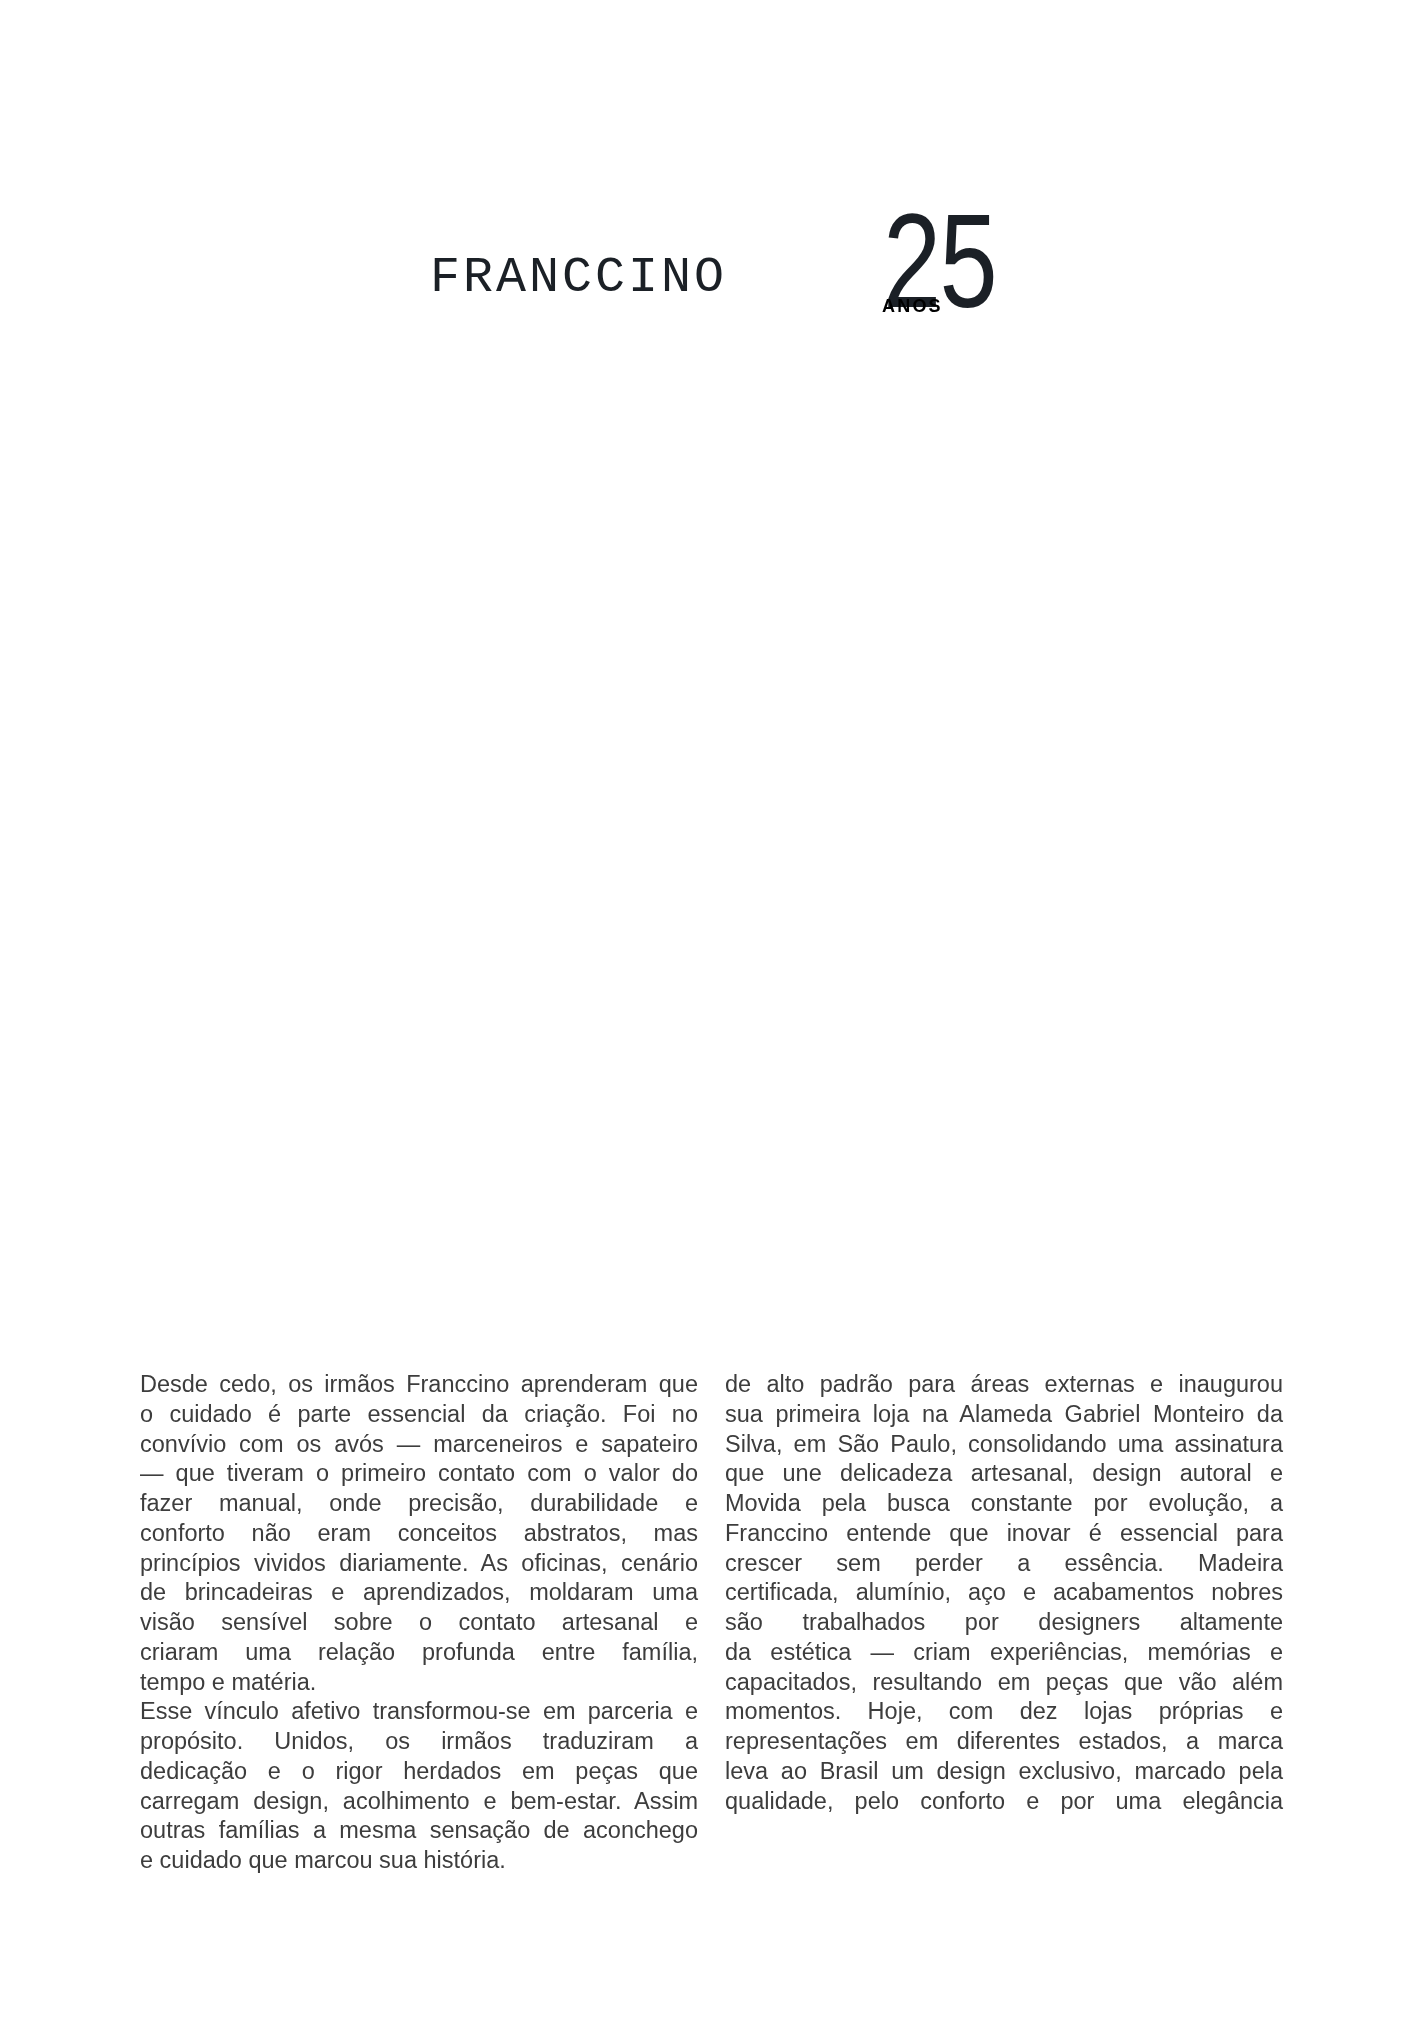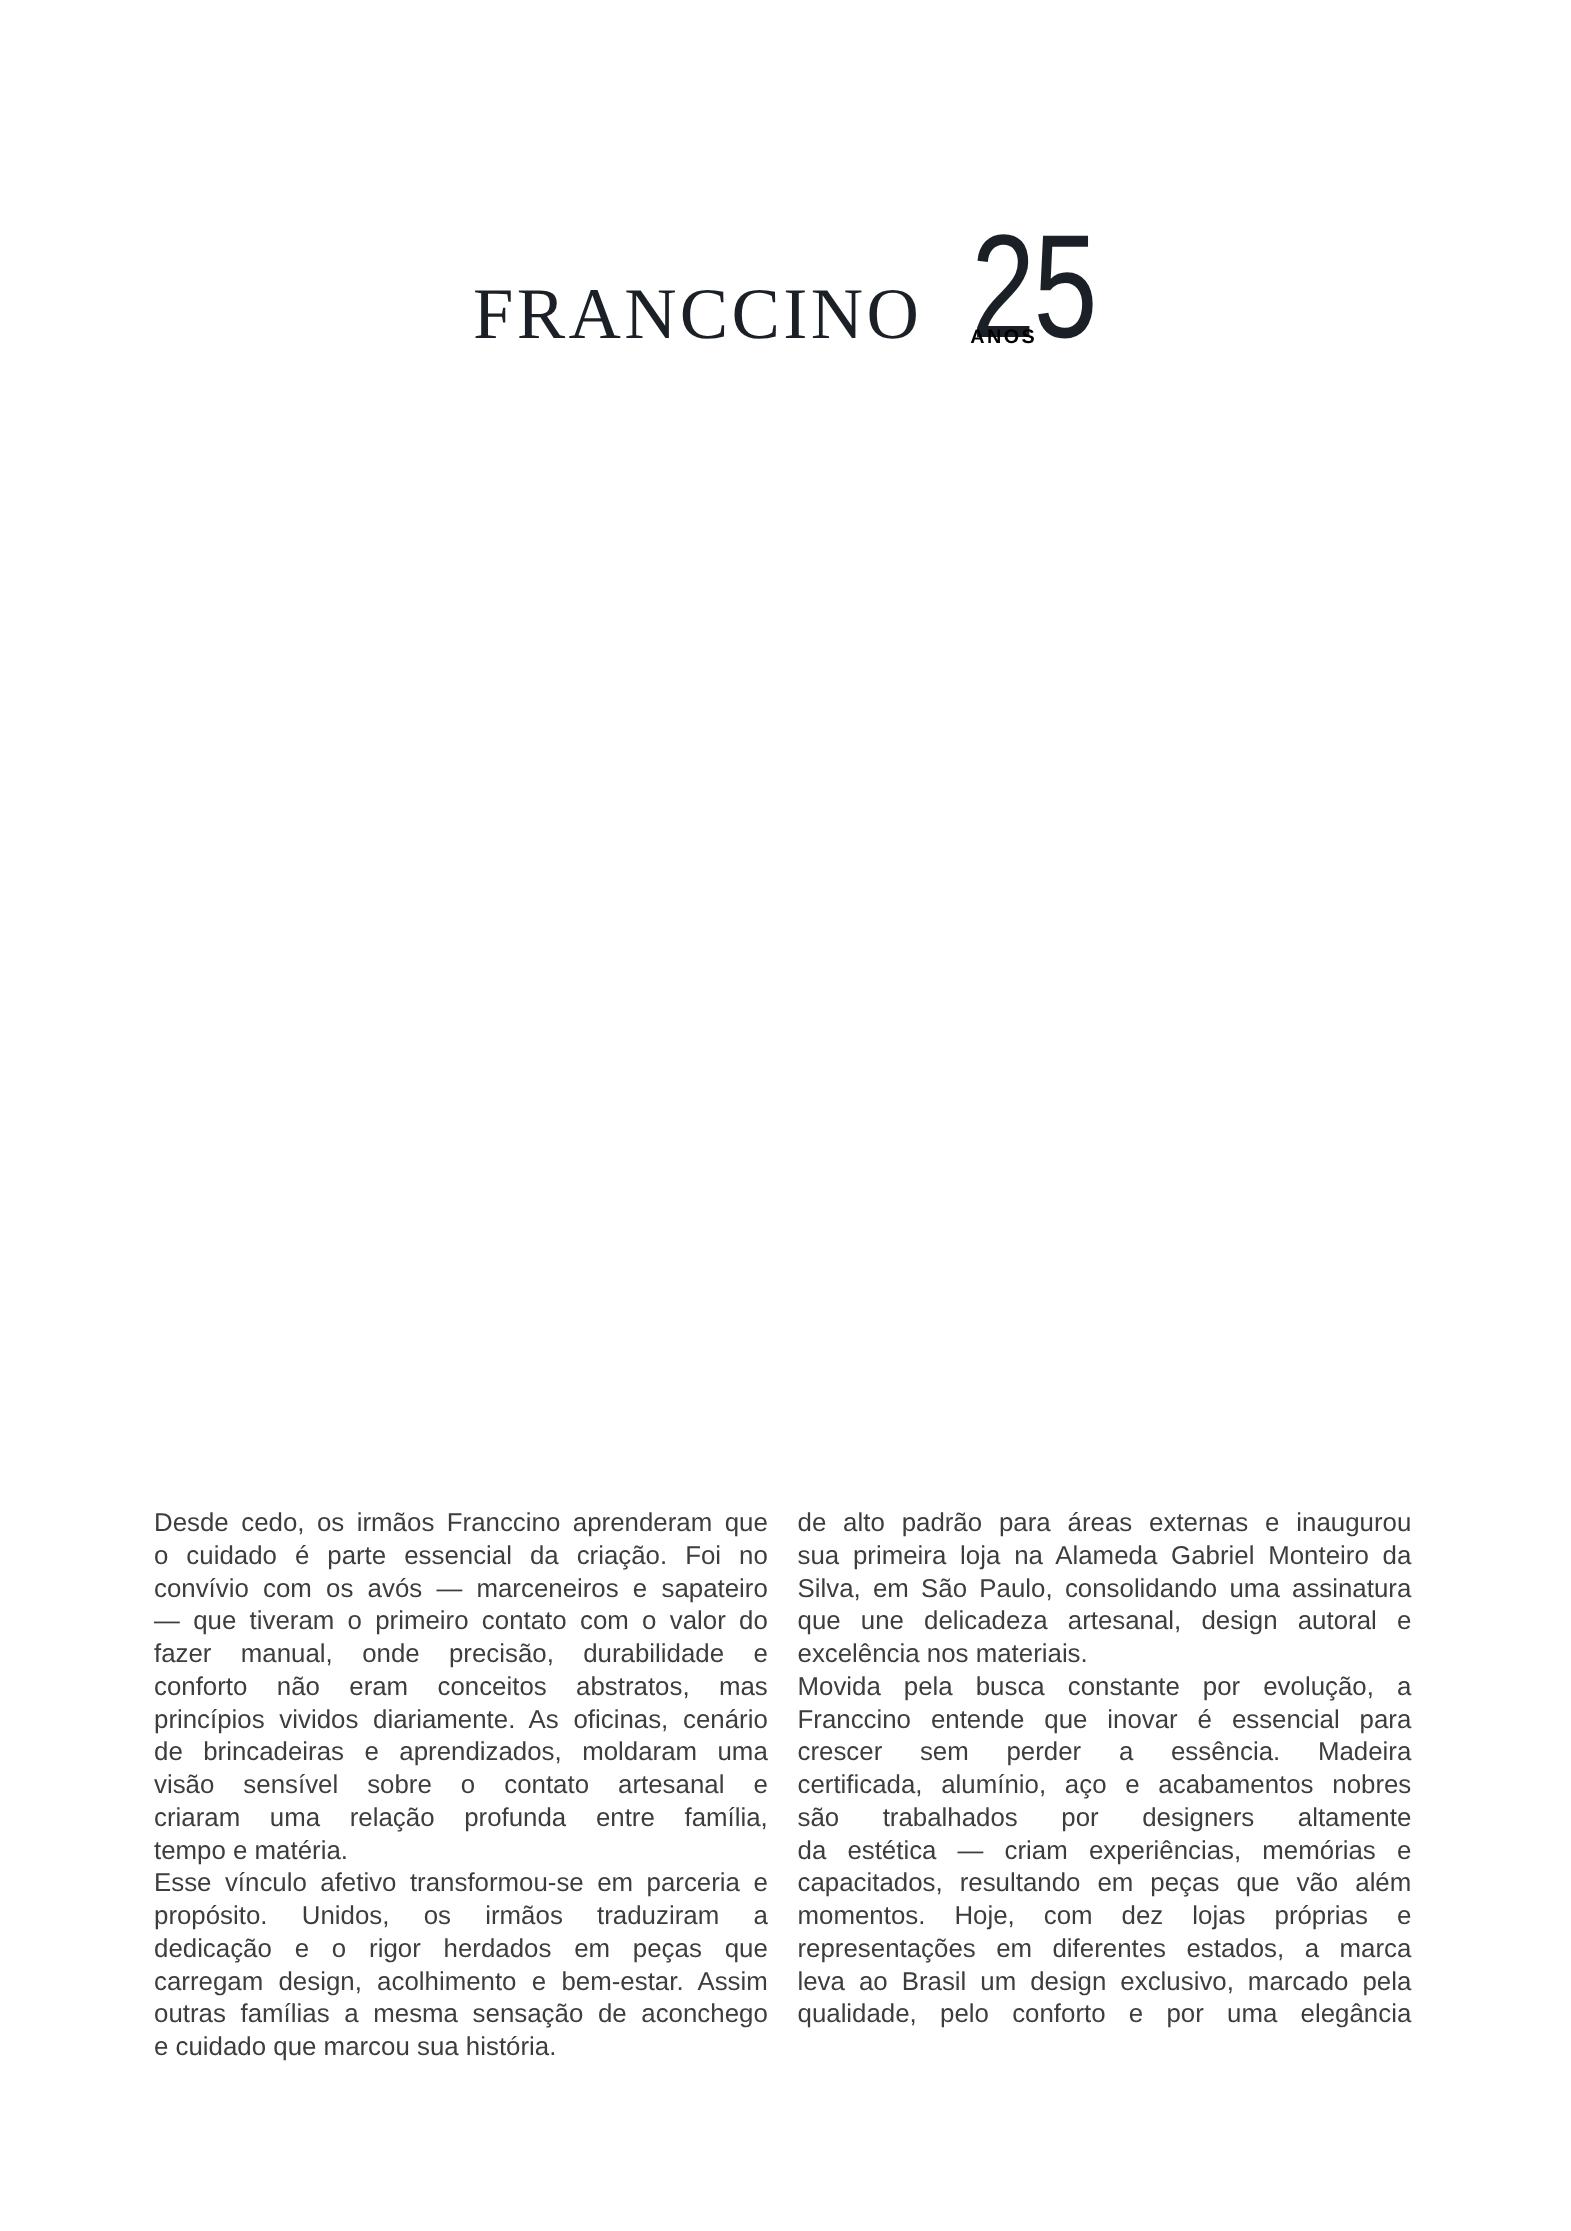--- a/index.html
+++ b/index.html
@@ -16,22 +16,22 @@
   .logo {
     position: absolute;
     top: 0; left: 0;
     width: 1428px;
     height: 360px;
   }
   .brand {
     position: absolute;
     left: 430px;
     top: 253px;
-    font-family: Liberation Serif, serif;
-    font-size: 66px;
+    font-family: Liberation Mono, monospace;
+    font-size: 50px;
     line-height: 1;
     letter-spacing: 3px;
     color: #1b2026;
     white-space: nowrap;
     text-align: center;
   }
   .anniv-number {
     position: absolute;
     left: 883px;
     top: 194px;
@@ -104,21 +104,20 @@
     <div class="line">carregam design, acolhimento e bem-estar. Assim</div>
     <div class="line">outras famílias a mesma sensação de aconchego</div>
     <div class="line para-last">e cuidado que marcou sua história.</div>
   </div>
 
 <div class="column right">
     <div class="line">de alto padrão para áreas externas e inaugurou</div>
     <div class="line">sua primeira loja na Alameda Gabriel Monteiro da</div>
     <div class="line">Silva, em São Paulo, consolidando uma assinatura</div>
     <div class="line">que une delicadeza artesanal, design autoral e</div>
-    <div class="line para-last">excelência nos materiais.</div>
     <div class="line">Movida pela busca constante por evolução, a</div>
     <div class="line">Franccino entende que inovar é essencial para</div>
     <div class="line">crescer sem perder a essência. Madeira</div>
     <div class="line">certificada, alumínio, aço e acabamentos nobres</div>
     <div class="line">são trabalhados por designers altamente</div>
     <div class="line">da estética — criam experiências, memórias e</div>
     <div class="line">capacitados, resultando em peças que vão além</div>
     <div class="line">momentos. Hoje, com dez lojas próprias e</div>
     <div class="line">representações em diferentes estados, a marca</div>
     <div class="line">leva ao Brasil um design exclusivo, marcado pela</div>

